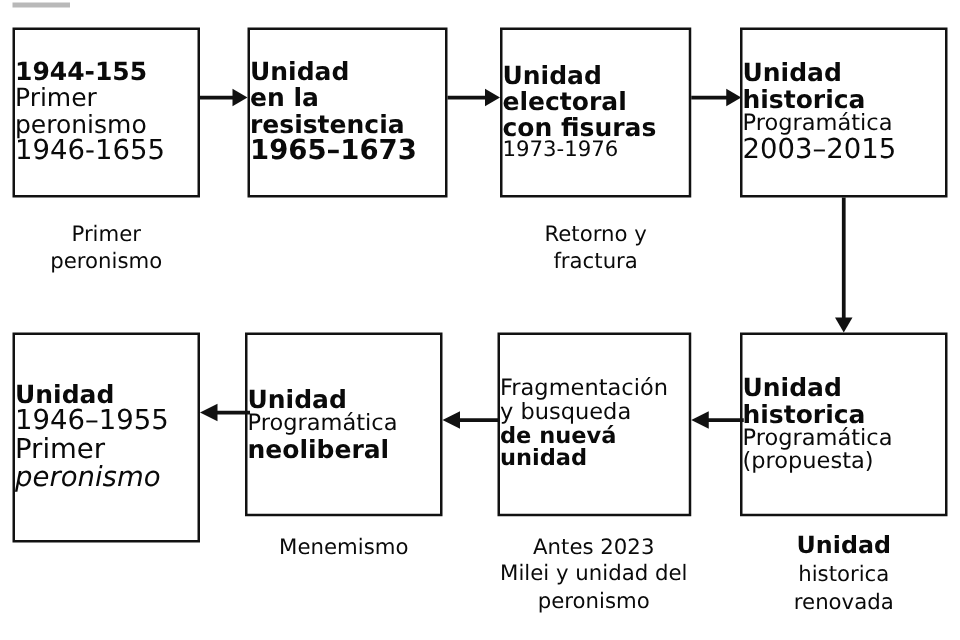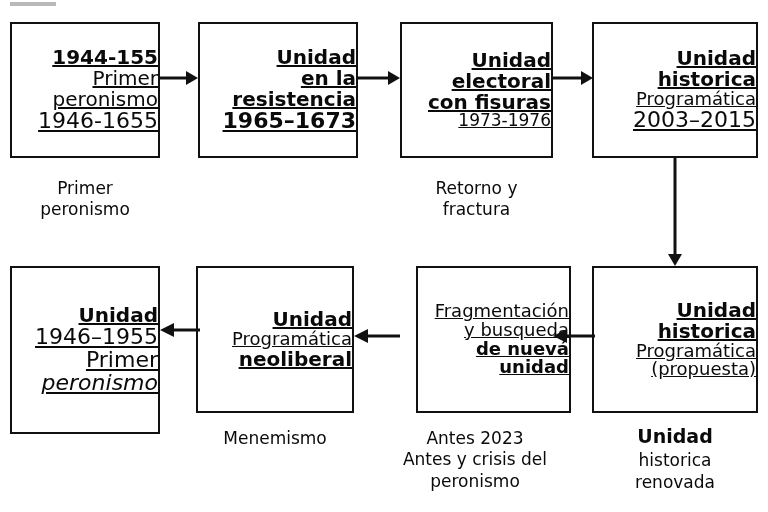--- a/index.html
+++ b/index.html
@@ -18,25 +18,24 @@
     background:#b9b9b9;
   }
 
   .box{
     position:absolute;
     border:2px solid #111;
     background:#fff;
     box-sizing:border-box;
     display:flex;
     flex-direction:column;
-    align-items:flex-end;
+    align-items:flex-start;
     justify-content:center;
     text-align:center;
     line-height:1.04;
-    text-decoration:underline;
   }
   .box .ln{display:block;white-space:nowrap;}
 
   .b  {font-weight:700;}
   .r  {font-weight:400;}
   .it {font-style:italic;font-weight:400;}
 
   .s20{font-size:20px;}
   .s19{font-size:22px;}
   .s18{font-size:18px;}
@@ -106,41 +105,41 @@
     <span class="ln r  s19">Primer</span>
     <span class="ln it s19">peronismo</span>
   </div>
 
   <div class="box" style="left:196px;top:266px;width:158px;height:147px;">
     <span class="ln b s20">Unidad</span>
     <span class="ln r s18">Programática</span>
     <span class="ln b s20">neoliberal</span>
   </div>
 
-  <div class="box" style="left:398px;top:266px;width:155px;height:147px;margin-left:18px;">
+  <div class="box" style="left:398px;top:266px;width:155px;height:147px;">
     <span class="ln r s18">Fragmentación</span>
     <span class="ln r s18">y busqueda</span>
     <span class="ln b s18">de nuevá</span>
     <span class="ln b s18">unidad</span>
   </div>
 
   <div class="box" style="left:592px;top:266px;width:166px;height:147px;">
     <span class="ln b s20">Unidad</span>
     <span class="ln b s20">historica</span>
     <span class="ln r s18">Programática</span>
     <span class="ln r s18">(propuesta)</span>
   </div>
 
   <div class="caption" style="left:196px;top:428px;width:158px;">
     <span class="ln r">Menemismo</span>
   </div>
 
   <div class="caption" style="left:390px;top:428px;width:170px;">
     <span class="ln r">Antes 2023</span>
-    <span class="ln r">Antes y crisis del</span>
+    <span class="ln r">Milei y unidad del</span>
     <span class="ln r">peronismo</span>
   </div>
 
   <div class="caption" style="left:592px;top:424px;width:166px;line-height:1.3;">
     <span class="ln b" style="font-size:19px;">Unidad</span>
     <span class="ln r">historica</span>
     <span class="ln r">renovada</span>
   </div>
 
   <div class="arrow" style="left:160px;top:68px;">

